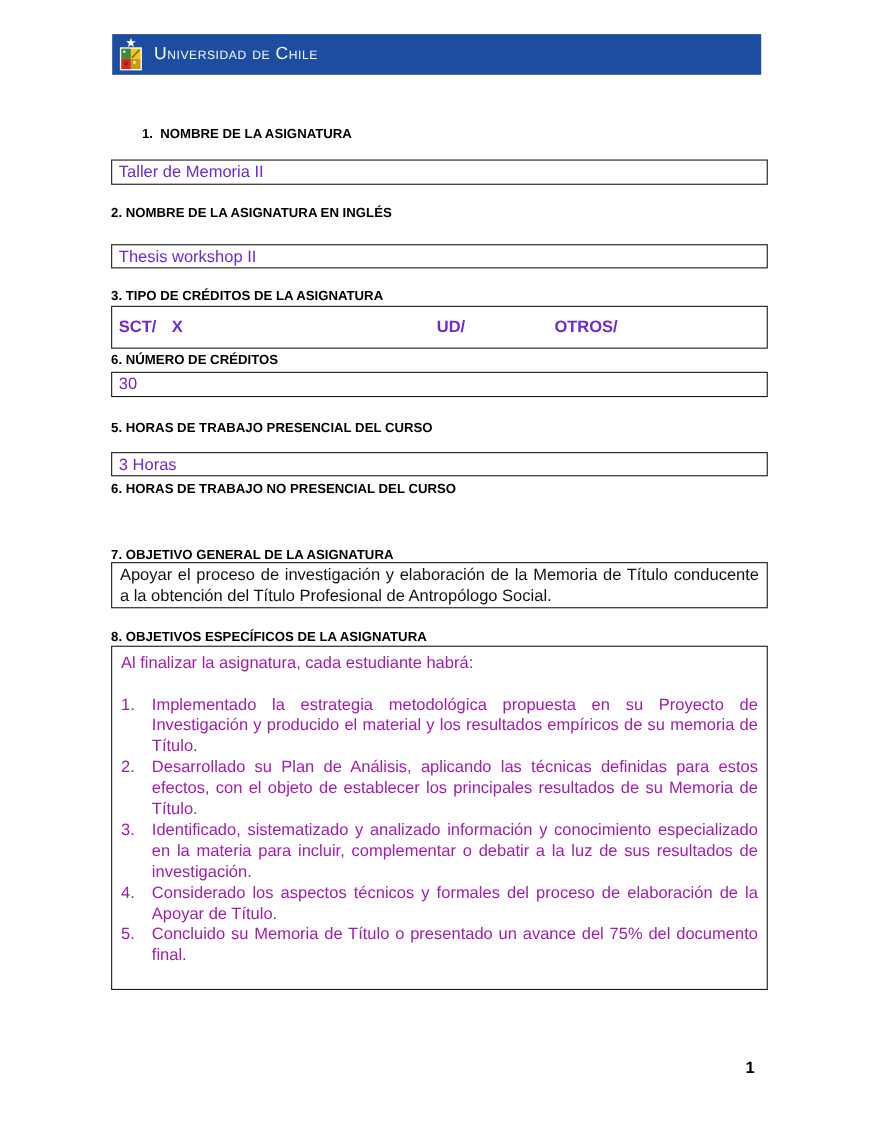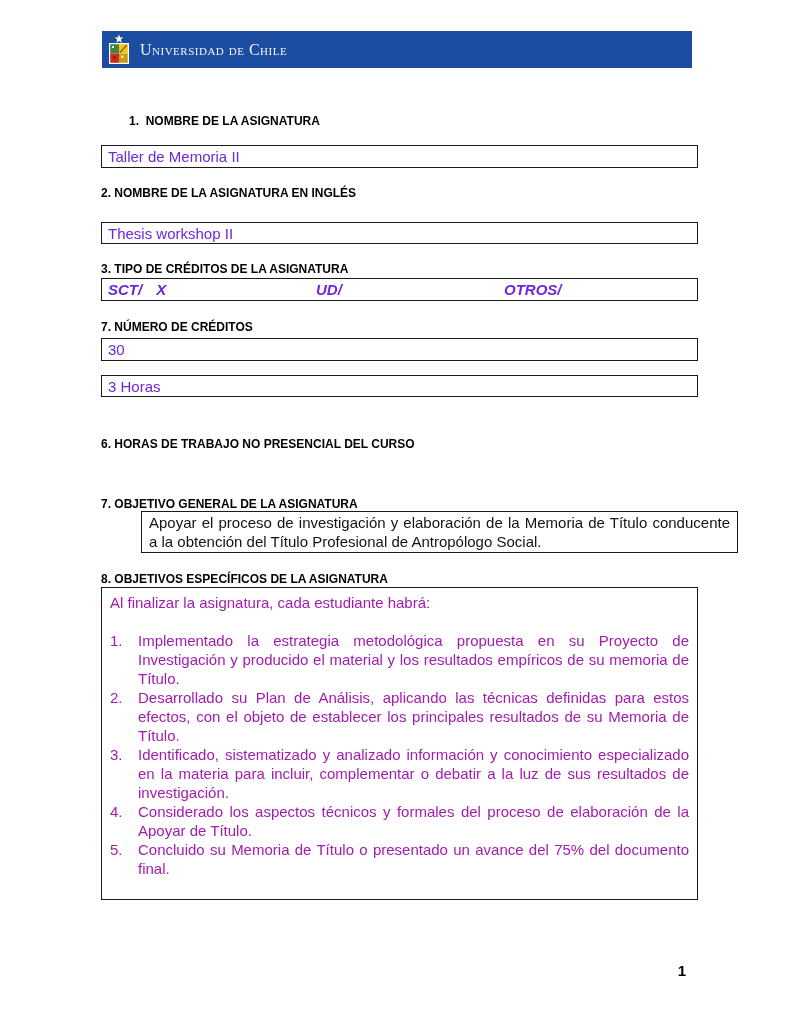--- a/index.html
+++ b/index.html
@@ -22,21 +22,21 @@
   .logo-group {
     display: flex; align-items: center;
     height: 100%; padding-left: 6px;
   }
   .crest {
     width: 22px; height: 31px;
     margin-right: 10px;
     display: block;
   }
   .wordmark {
-    font-family: Liberation Serif, serif;
+    font-family: Liberation Sans, sans-serif;
     font-variant: small-caps;
     font-size: 16px;
     letter-spacing: 0.5px;
     color: #f2f5fb;
     white-space: nowrap;
   }
   .vice-title {
     position: absolute; right: 18px; top: 0; bottom: 0;
     display: flex; align-items: center;
     color: #ffffff; font-size: 10.5px; font-weight: bold;
@@ -53,31 +53,30 @@
 
   .field-box {
     position: absolute; left: 101px; width: 597px;
     border: 1.5px solid #1a1a1a; background: #fff;
     font-size: 15px; color: #6d28d9;
     padding: 0 6px; display: flex; align-items: center;
   }
 
   .credit-row { font-weight: bold; }
   .credit-cell-1 { width: 208px; }
-  .credit-cell-2 { width: 188px; }
+  .credit-cell-2 { width: 188px; text-align: center; }
   .credit-cell-3 { flex: 1; }
   .credit-x { display: inline-block; margin-left: 14px; }
 
   .para-box {
     position: absolute; left: 101px; width: 597px;
     border: 1.5px solid #1a1a1a; background: #fff;
     font-size: 15px; color: #131313;
     padding: 1px 7px; line-height: 19px;
     text-align: justify;
-    margin-left: 40px;
   }
 
   .objectives-box {
     position: absolute; left: 101px; width: 597px;
     border: 1.5px solid #1a1a1a; background: #fff;
     font-size: 15px; color: #a21caf;
     padding: 5px 8px; line-height: 19px;
   }
   .obj-intro { margin-bottom: 19px; }
   .obj-item { display: flex; }
@@ -86,23 +85,23 @@
 
   .page-number {
     position: absolute; left: 101px; top: 962px; width: 597px;
     text-align: right; padding-right: 12px;
     font-size: 15px; font-weight: bold; color: #000;
   }
 
   
   #h1 { top: 113px; }  #box1 { top: 145px; height: 23px; }
   #h2 { top: 185px; }  #box2 { top: 222px; height: 22px; }
-  #h3 { top: 261px; }  #box3 { top: 278px; height: 23px; font-style: italic; }
+  #h3 { top: 261px; }  #box3 { top: 278px; height: 39px; }
   #h4 { top: 319px; }  #box4 { top: 338px; height: 23px; }
-  #h5 { top: 381px; }  #box5 { top: 375px; height: 22px; }
+  #h5 { top: 381px; }  #box5 { top: 411px; height: 22px; }
   #h6 { top: 436px; }  #box6 { top: 451px; height: 22px; }
   #h7 { top: 496px; }  #box7 { top: 511px; min-height: 42px; }
   #h8 { top: 571px; }  #box8 { top: 587px; height: 313px; }
 </style>
 </head>
 <body>
 
 <div class="page">
 
   <div class="header-bar">
@@ -137,21 +136,21 @@
     <span>Thesis workshop II</span>
   </div>
 
   <div id="h3" class="sec-heading">3. TIPO DE CRÉDITOS DE LA ASIGNATURA</div>
   <div id="box3" class="field-box credit-row">
     <span class="credit-cell-1"><span>SCT/</span><span class="credit-x">X</span></span>
     <span class="credit-cell-2"><span>UD/</span></span>
     <span class="credit-cell-3"><span>OTROS/</span></span>
   </div>
 
-  <div id="h4" class="sec-heading">7. NÚMERO DE CRÉDITOS</div>
+  <div id="h4" class="sec-heading">6. NÚMERO DE CRÉDITOS</div>
   <div id="box4" class="field-box">
     <span>30</span>
   </div>
 
   <div id="h5" class="sec-heading">5. HORAS DE TRABAJO PRESENCIAL DEL CURSO</div>
   <div id="box5" class="field-box">
     <span>3 Horas</span>
   </div>
 
   <div id="h6" class="sec-heading">6. HORAS DE TRABAJO NO PRESENCIAL DEL CURSO</div>

